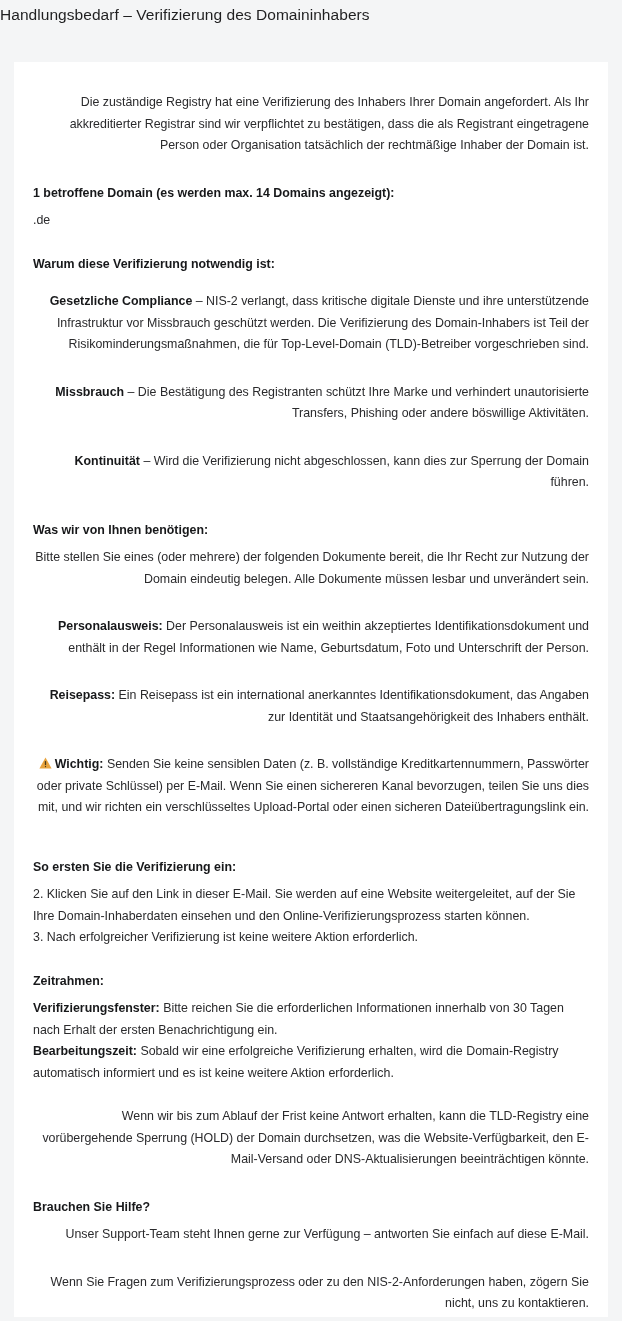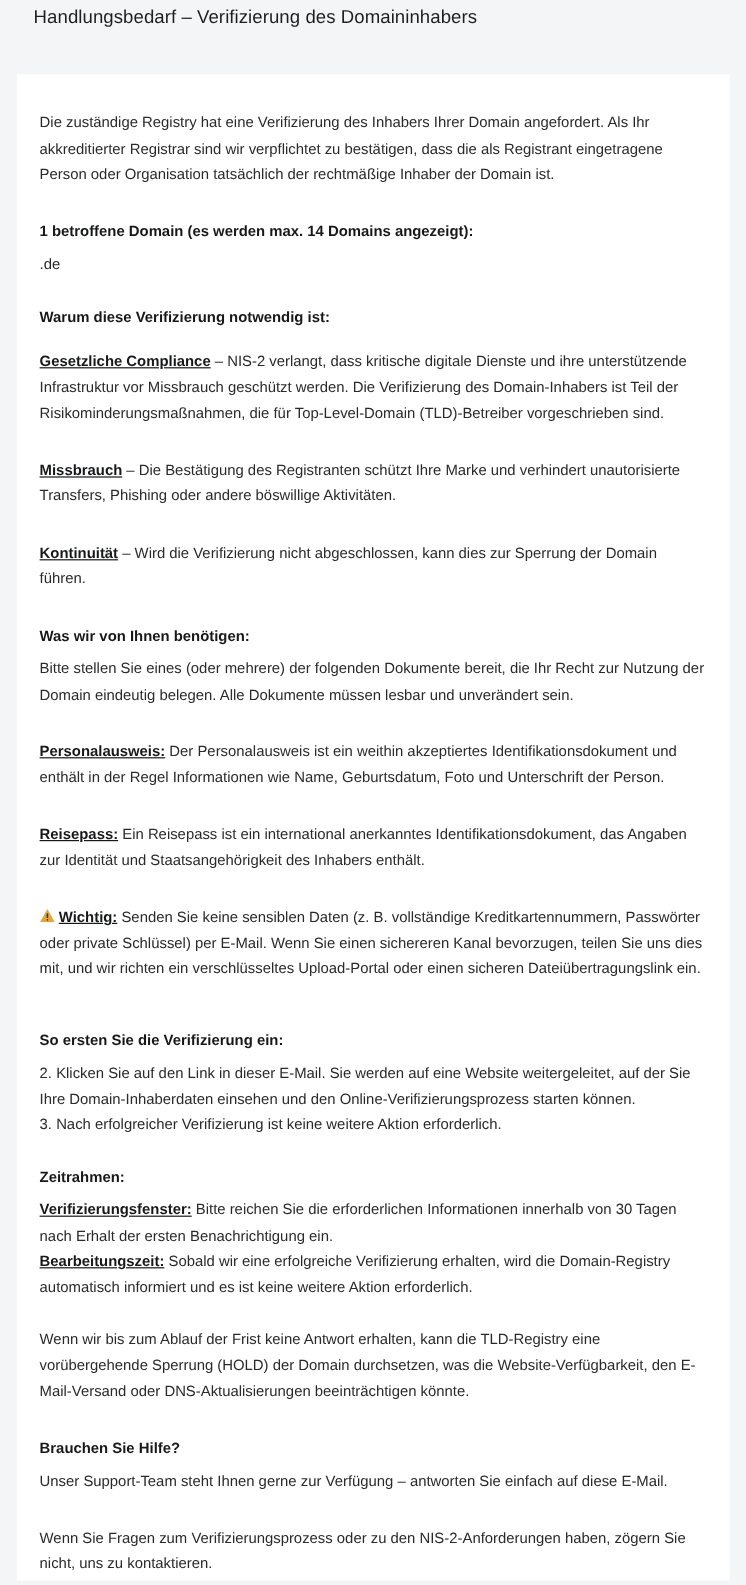--- a/index.html
+++ b/index.html
@@ -19,21 +19,21 @@
     position: relative;
     width: 622px;
     min-height: 1321px;
     background: #f4f5f6;
     overflow: hidden;
   }
 
   
   .header {
     height: 30px;
-    padding: 5px 0 0 28px;
+    padding: 5px 0 0 0;
     background: #f4f5f6;
   }
   .header-title {
     font-size: 15.5px;
     line-height: 20px;
     color: #1f1f20;
     font-weight: 400;
     letter-spacing: 0.05px;
     white-space: nowrap;
   }
@@ -51,26 +51,26 @@
     width: 100%;
   }
 
   
   p {
     margin: 0 0 16px 0;
     font-size: 12.4px;
     line-height: 21.5px;
     color: #2a2a2c;
     font-weight: 400;
+    text-align: right;
   }
 
   strong, .b {
     font-weight: 700;
     color: #17181a;
-    text-decoration: underline;
   }
 
   .heading {
     font-size: 12.4px;
     line-height: 21.5px;
     font-weight: 700;
     color: #17181a;
     margin: 0 0 6px 0;
   }
 

